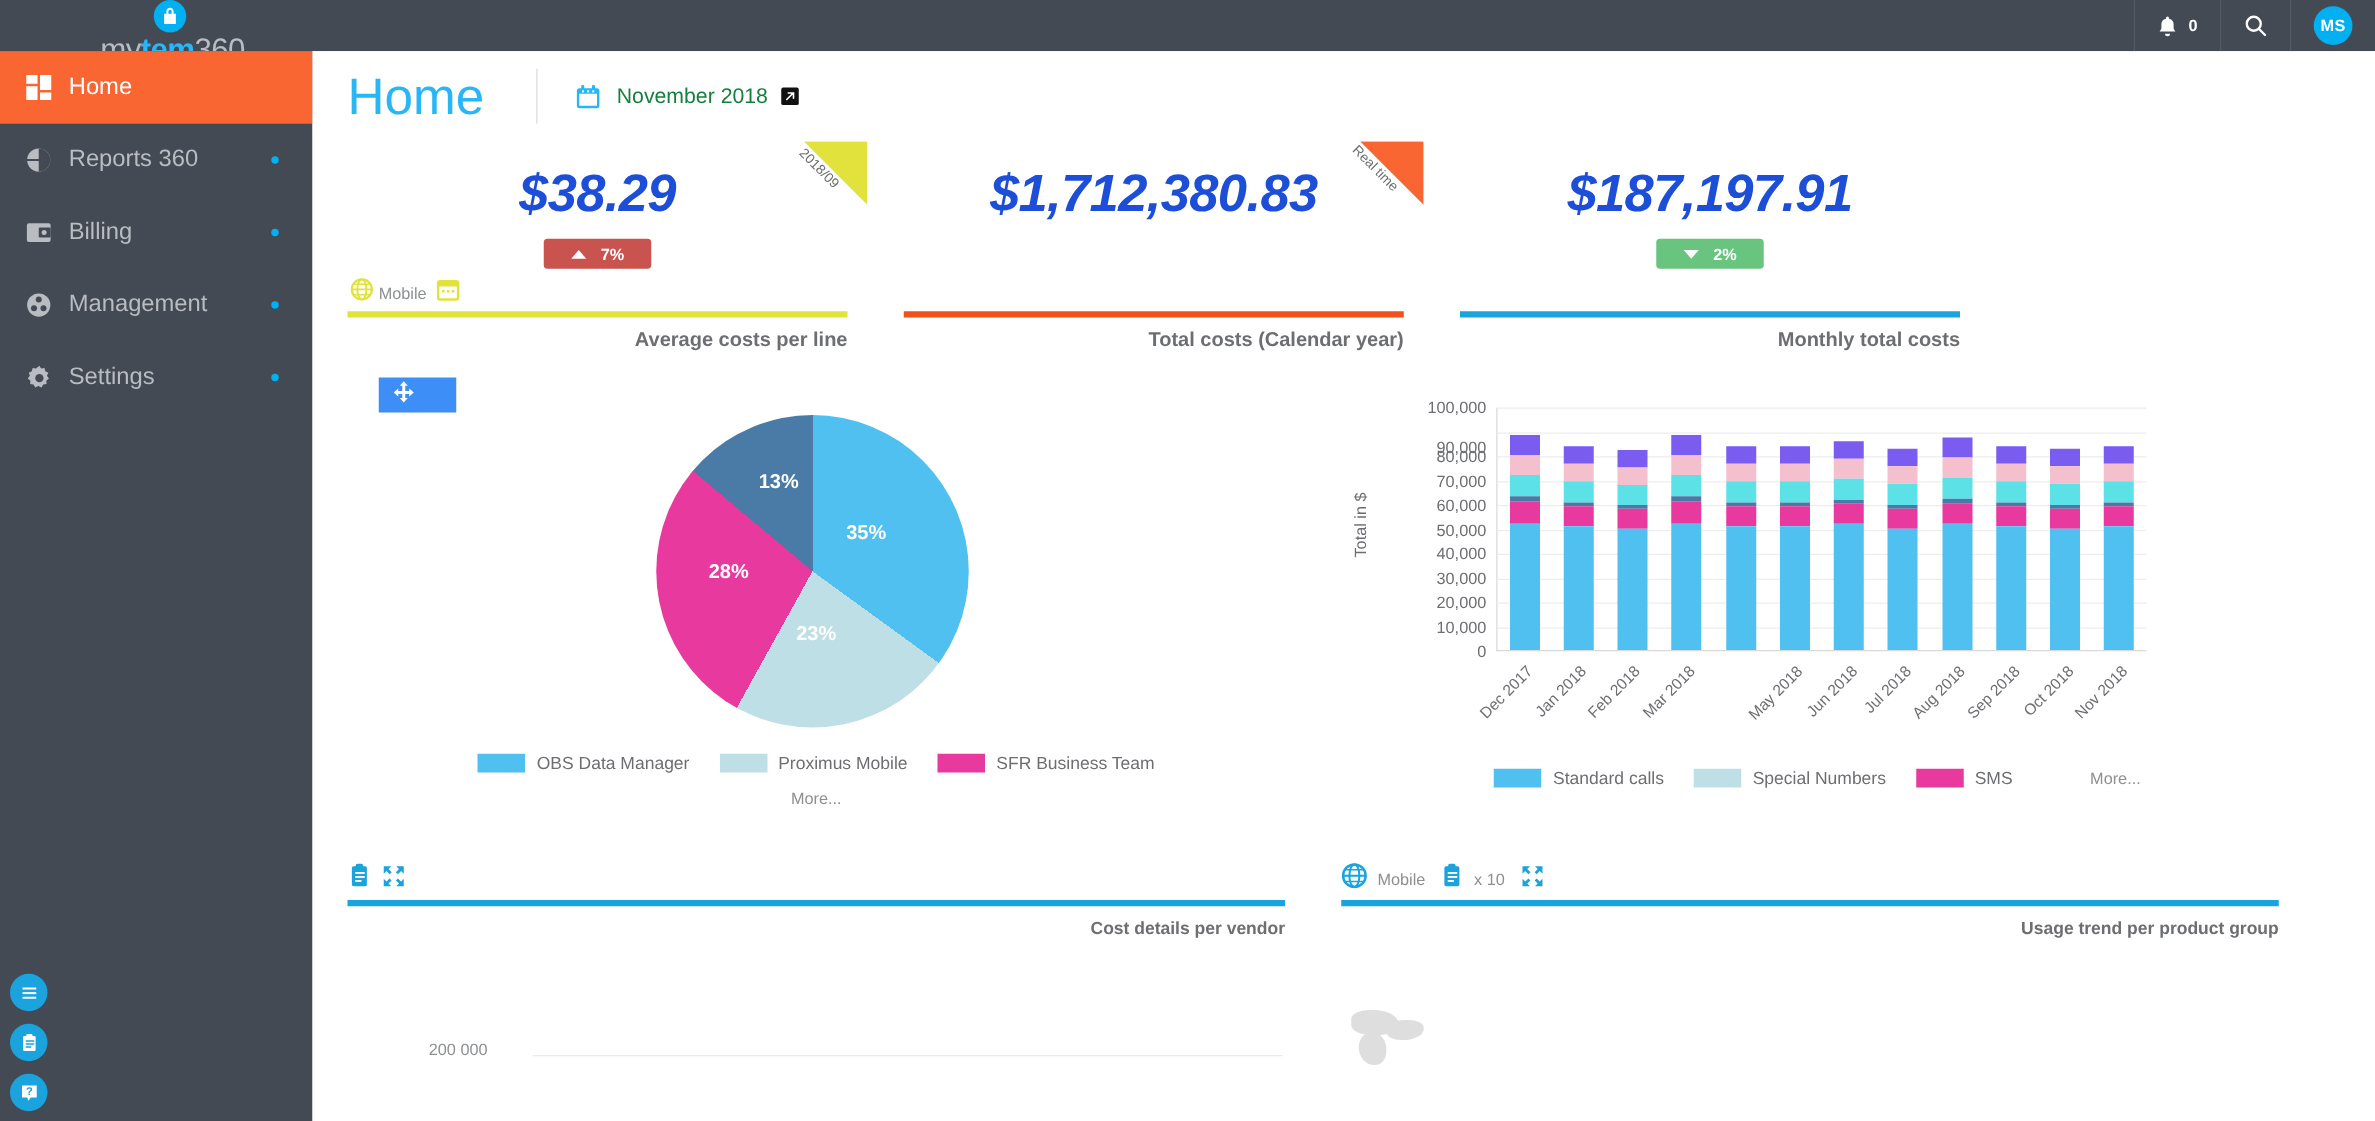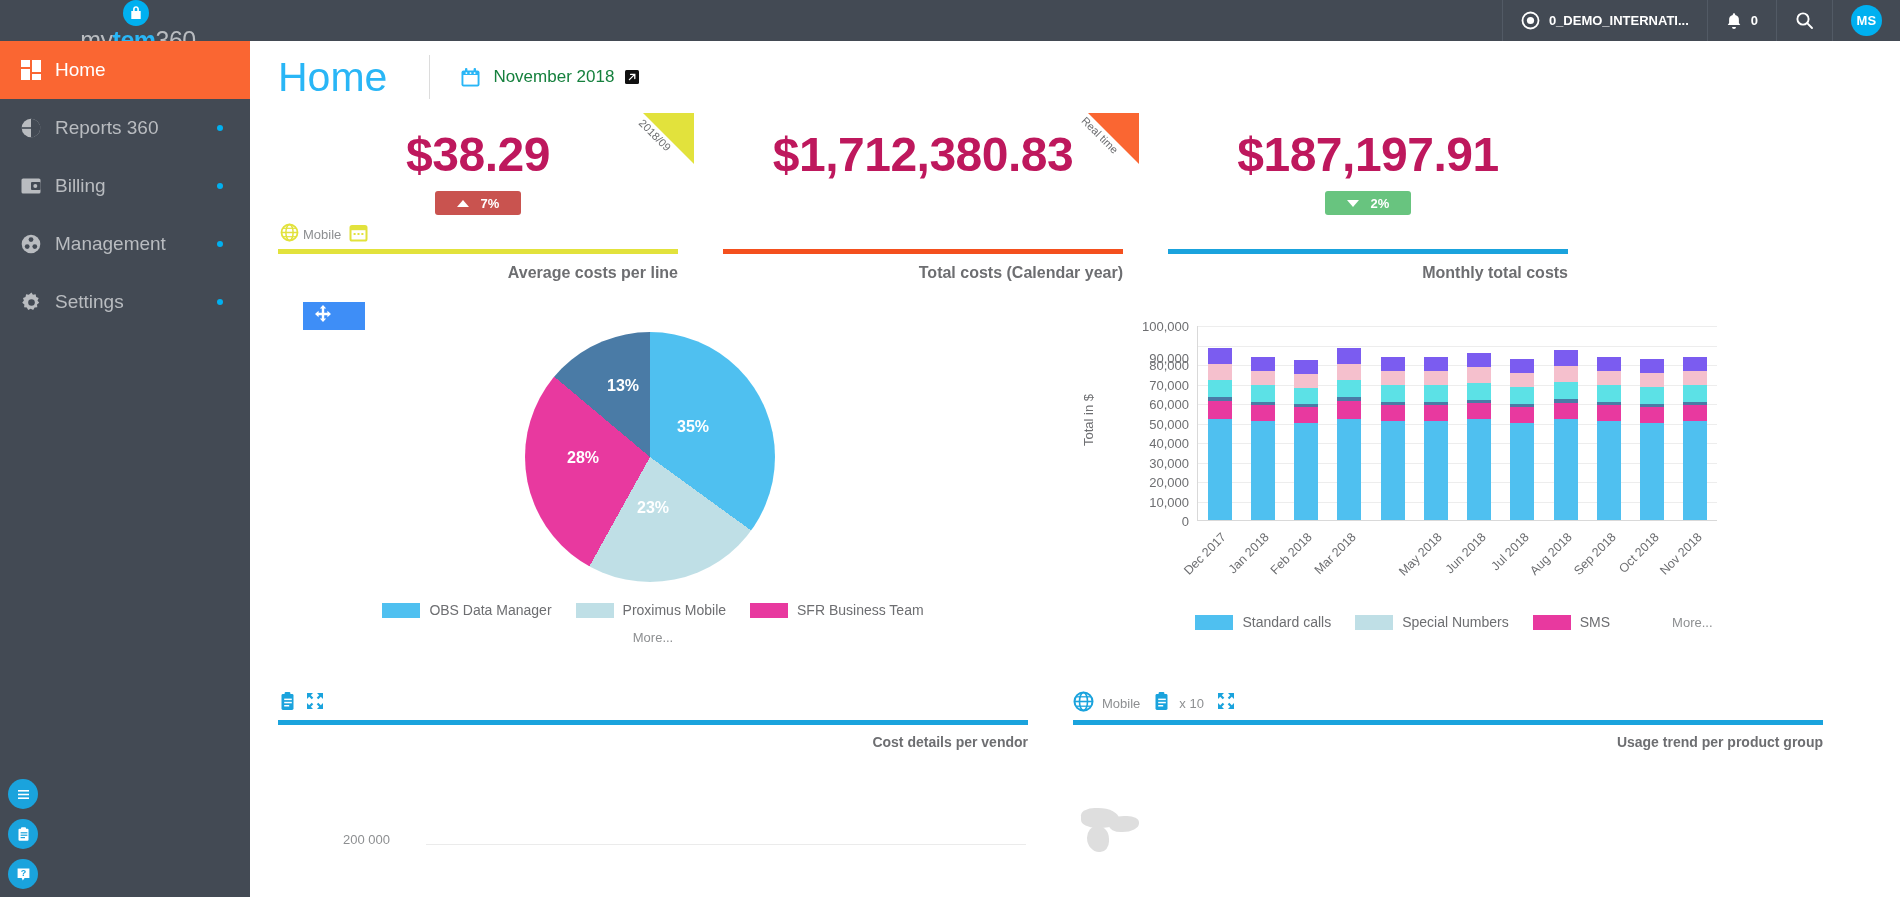--- a/index.html
+++ b/index.html
@@ -64,22 +64,22 @@
   .page-head{ display:flex; align-items:center; height:72px; padding-left:28px; }
   .page-title{ font-size:41px; color:#29b6f6; font-weight:300; line-height:1; }
   .vdiv{ width:1px; height:44px; background:#dcdcdc; margin:0 30px 0 42px; }
   .period{ display:flex; align-items:center; font-size:17px; color:#15803d; font-weight:400; cursor:pointer;}
   .period .cal{ margin-right:12px; display:flex; }
   .period .ext{ margin-left:10px; display:flex; }
   
   .kpi-row{ display:flex; padding:0 0 0 28px; }
   .kpi{ width:400px; position:relative; margin-right:45px; padding-top:10px;}
   .kpi .val{
-    font-size:48px; font-weight:bold; color:#be185d; text-align:center;
-    letter-spacing:-.5px; height:64px; line-height:64px; white-space:nowrap;
+    font-size:42px; font-weight:bold; color:#1d4ed8; text-align:center;
+    letter-spacing:-.5px; height:64px; line-height:64px; white-space:nowrap;font-style:italic;
   }
   .kpi .badge-row{ height:32px; display:flex; justify-content:center; align-items:center;}
   .badge{
     min-width:86px; height:24px; border-radius:3px; color:#fff; font-size:13px; font-weight:bold;
     display:flex; align-items:center; justify-content:center; gap:12px; padding:0 12px;
   }
   .badge.up{ background:#c9534f; }
   .badge.down{ background:#68c47f; }
   .tri-up{ width:0;height:0;border-left:6px solid transparent;border-right:6px solid transparent;border-bottom:7px solid #fff;}
   .tri-down{ width:0;height:0;border-left:6px solid transparent;border-right:6px solid transparent;border-top:7px solid #fff;}
@@ -165,29 +165,20 @@
   <div class="logo-wrap">
     <span class="logo-mark">
       <svg width="18" height="18" viewBox="0 0 18 18">
           <path d="M9 2.2c-1.6 0-2.9 1.3-2.9 2.9V7H4.3v8.1h9.4V7h-1.8V5.1C11.9 3.5 10.6 2.2 9 2.2zm0 1.6c.7 0 1.3.6 1.3 1.3V7H7.7V5.1c0-.7.6-1.3 1.3-1.3z" fill="#fff"></path>
         </svg>
     </span>
     <span class="logo-text"><span class="gray">my</span><b>tem</b><span class="gray">360</span></span>
   </div>
 
   <div class="topbar-right">
-    <div class="tb-cell">
-      <span class="tb-ico">
-        <svg width="19" height="19" viewBox="0 0 19 19">
-            <circle cx="9.5" cy="9.5" r="8" fill="none" stroke="#fff" stroke-width="1.8"></circle>
-            <circle cx="9.5" cy="9.5" r="3.6" fill="#fff"></circle>
-          </svg>
-      </span>
-      <span>0_DEMO_INTERNATI...</span>
-    </div>
     <div class="tb-cell">
       <span class="tb-ico">
         <svg width="16" height="18" viewBox="0 0 16 18">
             <path d="M8 1.2a1.2 1.2 0 0 1 1.2 1.2v.5A4.9 4.9 0 0 1 12.9 8v3l1.4 2.1H1.7L3.1 11V8a4.9 4.9 0 0 1 3.7-5.1v-.5A1.2 1.2 0 0 1 8 1.2zM8 17a2 2 0 0 1-2-2h4a2 2 0 0 1-2 2z" fill="#fff"></path>
           </svg>
       </span>
       <span>0</span>
     </div>
     <div class="tb-cell">
       <span class="tb-ico" style="margin-right:0">

